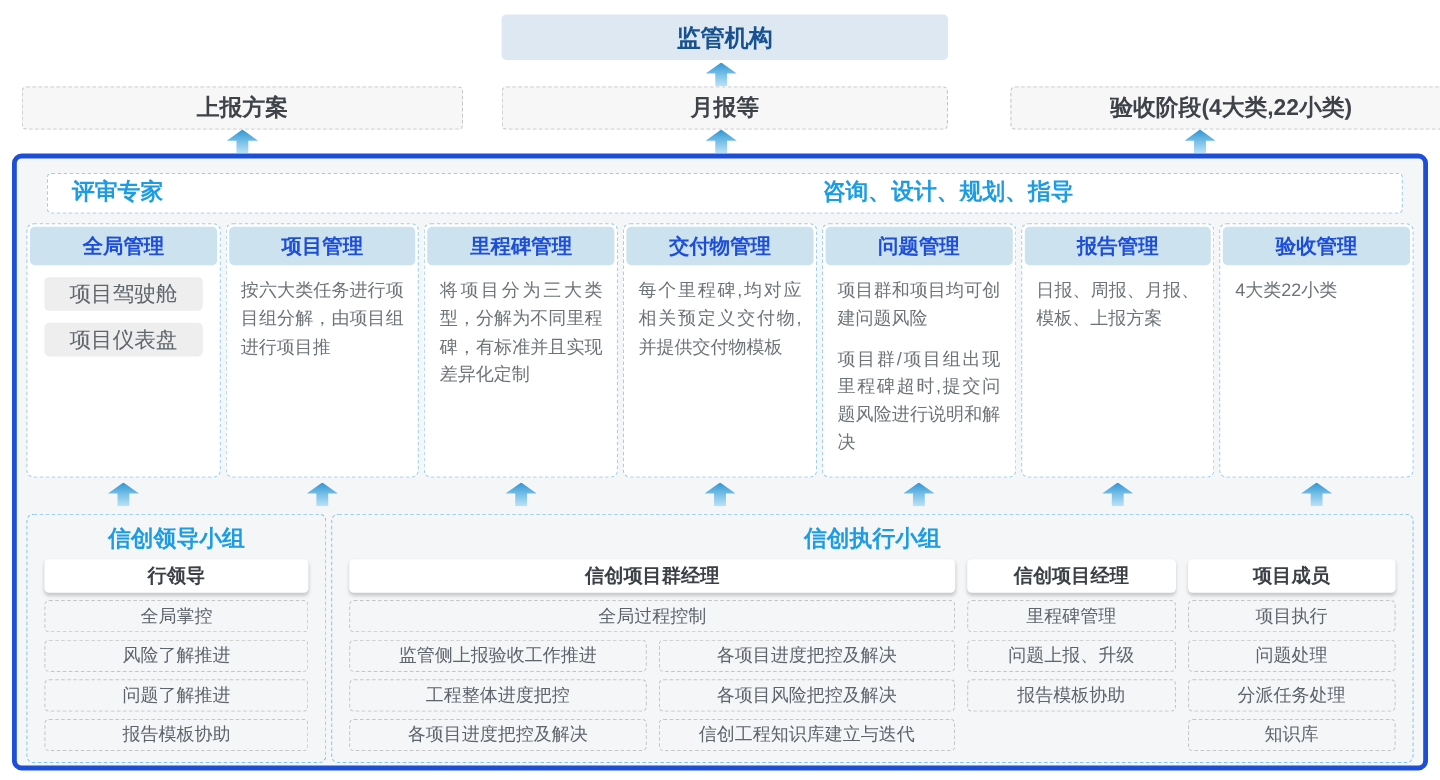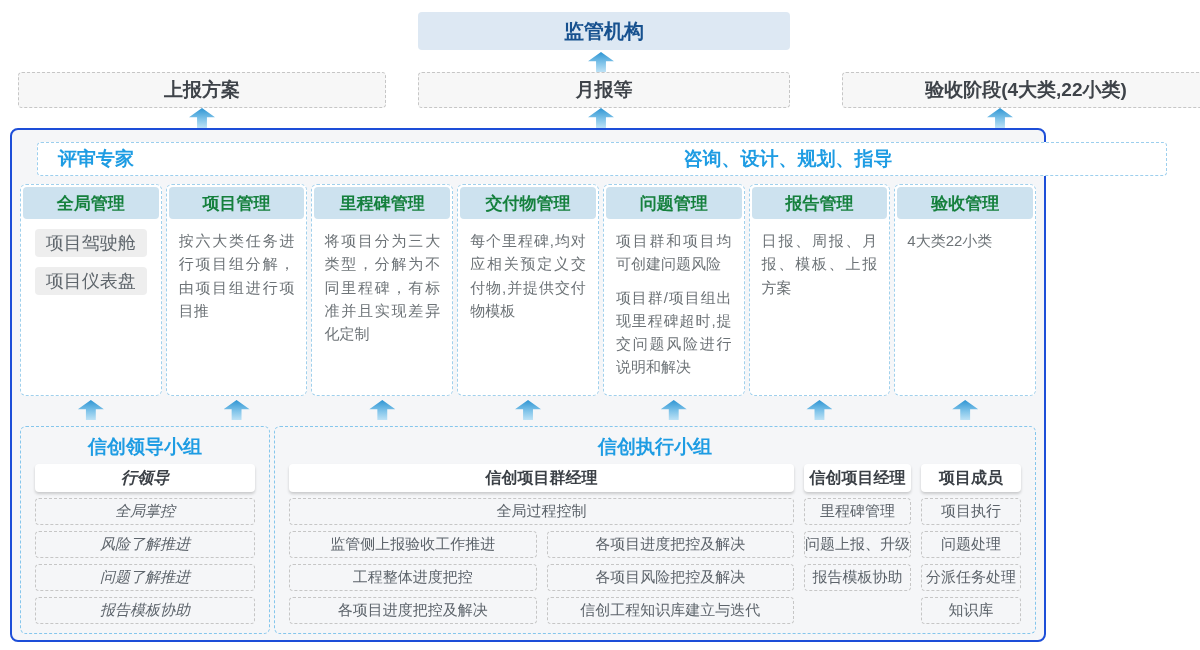--- a/index.html
+++ b/index.html
@@ -20,58 +20,58 @@
   .r2.b2 { left:418px; width:372px; }
   .r2.b3 { left:842px; width:368px; }
 
   
   .arrow-up { width:26px; height:20px;
     background:linear-gradient(180deg,#2e95d3 0%,#7fc3e9 55%,#bde2f6 100%);
     clip-path:polygon(50% 0,100% 46%,69% 46%,69% 100%,31% 100%,31% 46%,0 46%); }
   .arrow-abs { position:absolute; }
 
   
-  .panel { position:absolute; left:10px; top:128px; width:1036px; height:514px;
-    background:#f5f6f8; border:2px solid #1d4ed8; border-radius:8px; }
+  .panel { position:absolute; left:10px; top:128px; width:1180px; height:514px;
+    background:#f5f6f8; border:4px solid #1d4ed8; border-radius:8px; }
 
   
   .strip { position:absolute; left:25px; top:12px; width:1130px; height:34px;
     background:#ffffff; border:1px dashed #9ccfee; border-radius:4px; }
   .strip .experts { position:absolute; left:20px; top:0; line-height:32px;
     font-size:19px; font-weight:bold; color:#1e9ce3; }
   .strip .consult { position:absolute; left:66.5%; transform:translateX(-50%); top:0; line-height:32px;
     font-size:19px; font-weight:bold; color:#1e9ce3; white-space:nowrap; }
 
   
   .cols { position:absolute; left:8px; top:54px; right:8px; display:flex; gap:4px; }
   .col { flex:1; height:212px; background:#ffffff; border:1px dashed #a0d0ec; border-radius:6px; overflow:hidden; }
   .col-h { margin:2px; height:32px; background:#cde2ef; border-radius:4px;
     display:flex; align-items:center; justify-content:center;
-    font-size:17px; font-weight:bold; color:#15803d; }
+    font-size:17px; font-weight:bold; color:#1d4ed8; }
   .col-b { padding:8px 12px 0; font-size:15px; line-height:1.55; color:#6d7377; text-align:justify; }
   .col-b p { margin-bottom:10px; }
   .chip { margin:10px 14px 0; height:28px; background:#eeeeee; border-radius:4px;
     display:flex; align-items:center; justify-content:center; font-size:18px; color:#5f666c; }
 
   .col-arrows { position:absolute; left:8px; top:270px; right:8px; display:flex; gap:4px; }
   .col-arrows .cell { flex:1; display:flex; justify-content:center; }
 
   
   .group { position:absolute; top:296px; height:208px; border:1px dashed #85c6ec; border-radius:6px; }
   .group-lead { left:8px; width:250px; }
   .group-exec { left:262px; right:8px; }
   .g-title { height:30px; margin-top:5px; display:flex; align-items:center; justify-content:center;
     font-size:19px; font-weight:bold; color:#1e9ce3; }
   .role { height:28px; background:#ffffff; border-radius:4px; box-shadow:0 2px 3px rgba(0,0,0,.18);
     display:flex; align-items:center; justify-content:center;
     font-size:16px; font-weight:bold; color:#3b4046; }
   .item { height:27px; margin-top:6px; border:1px dashed #c6c6c6; border-radius:4px;
     display:flex; align-items:center; justify-content:center;
     font-size:15px; color:#5d646b; white-space:nowrap; }
-  .group-lead .inner { padding:0 14px;font-style:italic; }
+  .group-lead .inner { padding:0 14px; }
   .group-lead .role { margin-top:2px; }
 
   .exec-row { display:flex; gap:10px; padding:2px 14px 0; }
   .sub-pg { width:505px; }
   .sub-pm, .sub-member { flex:1; }
   .pg-grid { display:grid; grid-template-columns:1fr 1fr; column-gap:10px; }
 </style>
 </head>
 <body>
 

